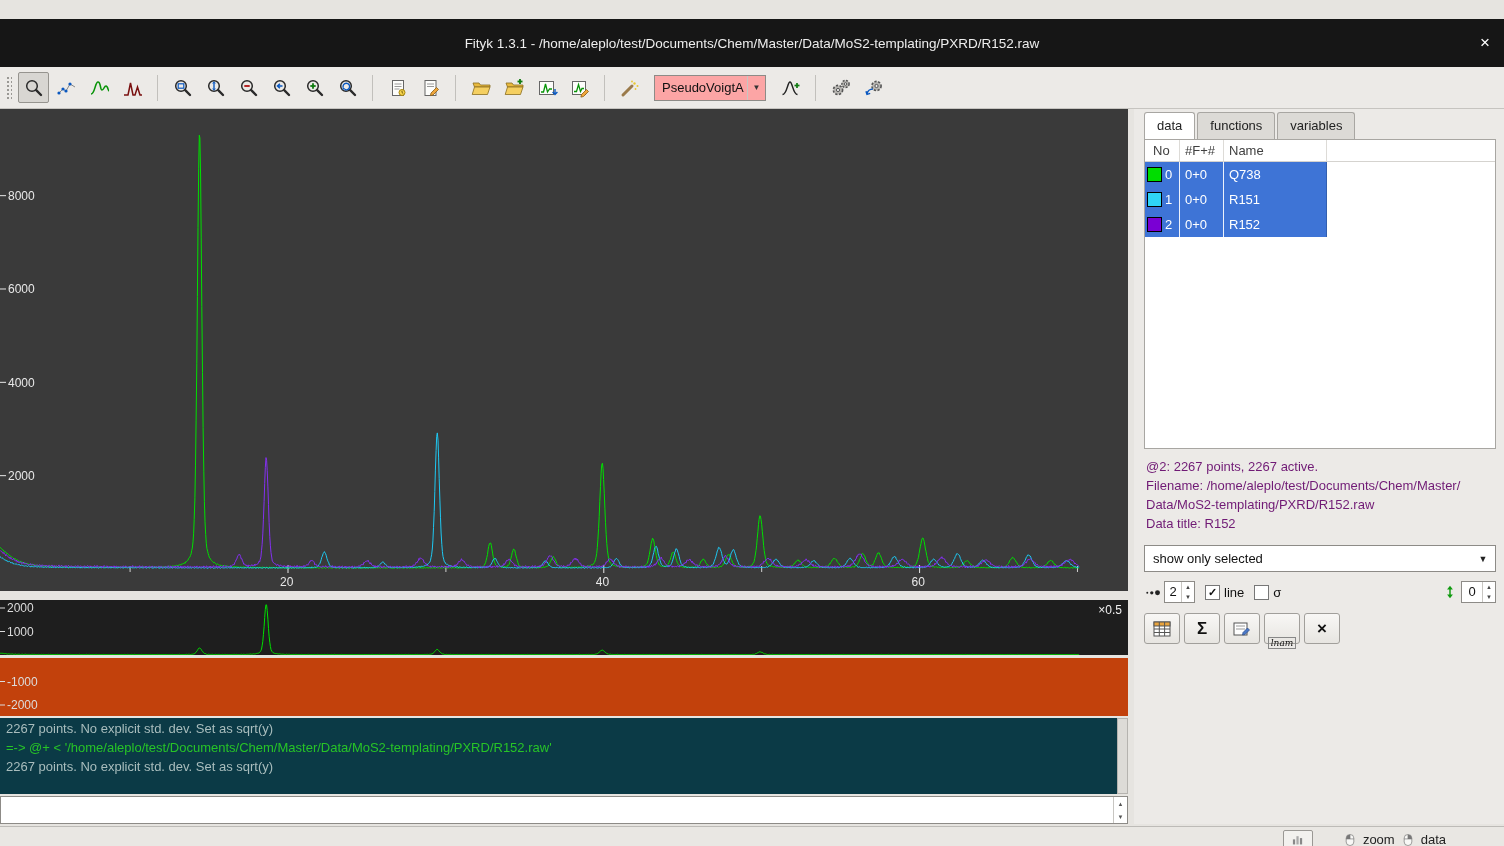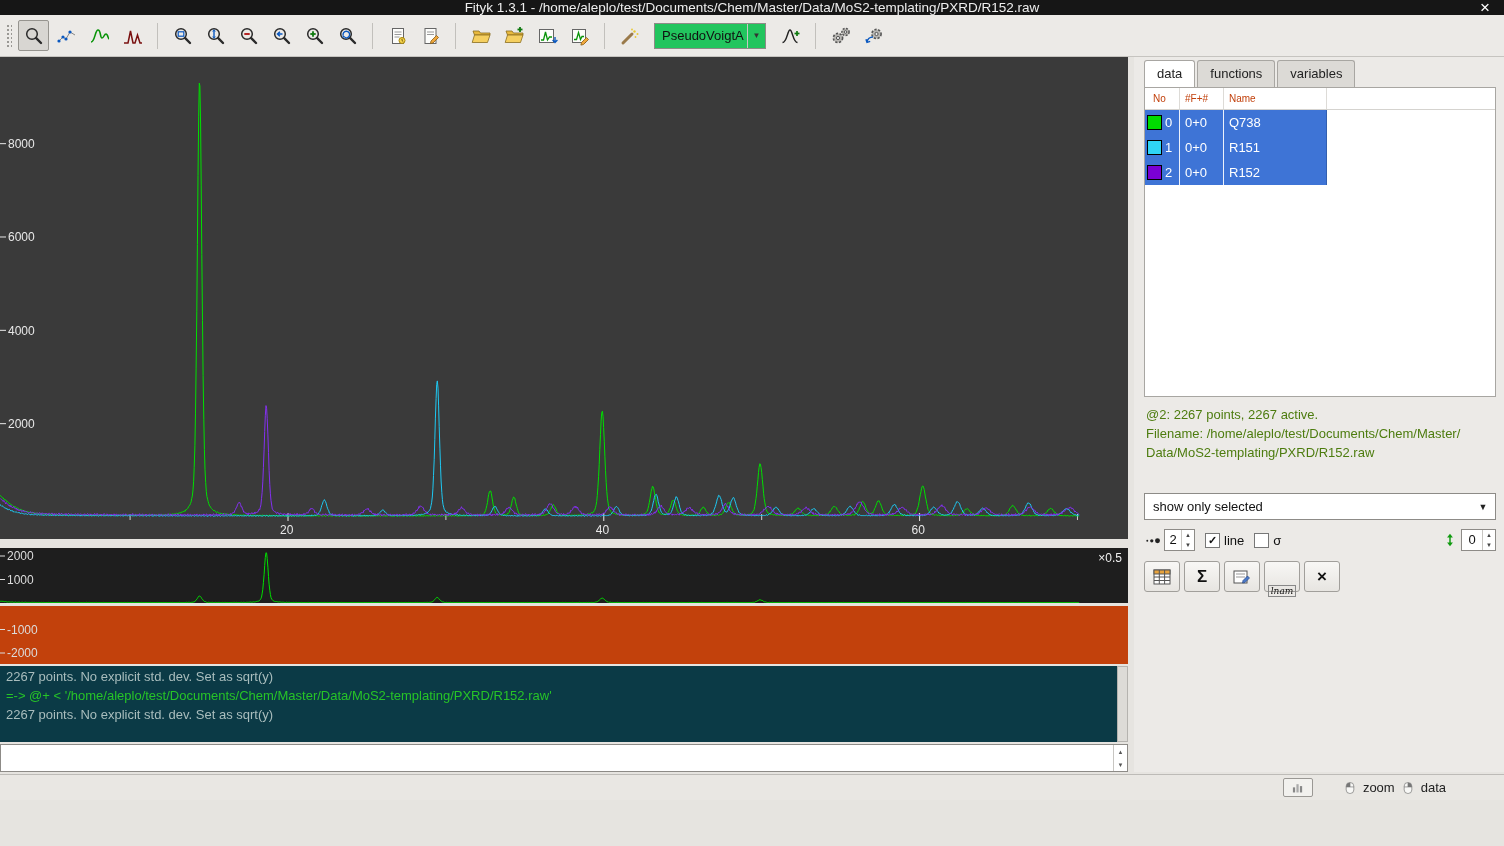--- a/index.html
+++ b/index.html
@@ -1,39 +1,39 @@
 <!DOCTYPE html>
 <html><head>
 <meta charset="utf-8">
 <style>
   * { margin:0; padding:0; box-sizing:border-box; font-family:"Liberation Sans", sans-serif; }
   html,body { width:1504px; height:846px; overflow:hidden; background:#e6e4e0; }
   .app { width:1504px; height:846px; }
 
   
-  .titlebar { height:15px; background:#161616; color:#eee; display:flex; align-items:center;
-              justify-content:center; position:relative; font-size:13.5px; }
+  .titlebar { height:48px; background:#161616; color:#eee; display:flex; align-items:center;
+              justify-content:center; position:relative; font-size:13.5px;margin-top:19px; }
   .close-btn { position:absolute; right:14px; top:0; height:100%; display:flex; align-items:center;
                font-size:17px; color:#fff; cursor:default; }
 
   
   .menubar { height:28px; background:#eceae7; display:flex; align-items:center; padding-left:4px;
              font-size:13.5px; color:#141414; }
   .menu-item { padding:4px 10px; }
 
   
   .toolbar { height:42px; background:#eceae7; border-bottom:1px solid #c6c4c0; display:flex;
              align-items:center; padding-left:5px; gap:2px; }
   .tb-grip { width:6px; height:24px; margin:0 4px 0 1px;
              background-image:radial-gradient(#9a9894 1px, transparent 1.2px); background-size:4px 4px; }
   .tb-btn { width:31px; height:31px; display:flex; align-items:center; justify-content:center;
             border:1px solid transparent; border-radius:2px; }
   .tb-btn.pressed { background:#d8d6d2; border:1px solid #96948f; }
   .tb-sep { width:1px; height:26px; background:#c2c0bc; margin:0 7px; }
-  .tb-combo { width:112px; height:26px; background:#22c55e; border:1px solid #8d8b87; display:flex;
+  .tb-combo { width:112px; height:26px; background:#fca5a5; border:1px solid #8d8b87; display:flex;
               align-items:center; margin:0 7px; font-size:13px; color:#111; }
   .tb-combo .val { flex:1; padding-left:7px; }
   .tb-combo .arrow { width:18px; height:100%; border-left:1px solid #c8c6c2; display:flex;
                      align-items:center; justify-content:center; font-size:8px; color:#333; }
 
   
   .content { display:flex; }
   .left-col { width:1128px; }
   .main-plot { height:482px; background:#3a3a3a; }
   .sash { height:9px; }
@@ -53,32 +53,32 @@
   .input-spin { width:14px; border-left:1px solid #c8c6c2; display:flex; flex-direction:column; }
   .input-spin div { flex:1; display:flex; align-items:center; justify-content:center; font-size:6px; color:#555; }
 
   
   .sidebar { width:370px; margin-left:6px; height:715px; background:#eceae7; padding:3px 8px 0 10px; }
   .tabs { display:flex; height:27px; }
   .tab { padding:5px 12px 0 12px; font-size:13px; background:#dcdad6; border:1px solid #a8a6a2;
          border-bottom:none; border-radius:3px 3px 0 0; margin-right:2px; color:#222; height:27px; }
   .tab.active { background:#fff; }
   .list-panel { background:#fff; border:1px solid #a8a6a2; height:310px; }
-  .lp-header { display:flex; height:22px; border-bottom:1px solid #d5d3cf; font-size:10px; color:#c2410c;
+  .lp-header { display:flex; height:22px; border-bottom:1px solid #d5d3cf; font-size:13px; color:#404040;
                align-items:stretch; }
   .lp-header .cell { display:flex; align-items:center; border-right:1px solid #dddbd7; }
   .lp-row { display:flex; width:182px; height:25px; background:#3e74d6; color:#fff; font-size:13px; }
   .lp-row .cell { display:flex; align-items:center; border-right:1px solid rgba(255,255,255,.9); }
   .c1 { width:35px; padding-left:2px; }
   .c2 { width:44px; padding-left:5px; }
   .c3 { width:103px; padding-left:5px; }
   .lp-header .c1 { padding-left:8px; }
   .lp-row .c3 { border-right:1px solid rgba(0,0,0,.18); }
   .swatch { width:15px; height:15px; border:1px solid #000; margin-right:3px; flex:none; }
-  .info-panel { margin-top:6px; height:84px; padding:2px 2px; font-size:13px; line-height:19px; color:#4d7c0f; }
+  .info-panel { margin-top:6px; height:84px; padding:2px 2px; font-size:13px; line-height:19px; color:#701a75; }
   .show-select { margin-top:6px; height:27px; background:#fff; border:1px solid #8d8b87; display:flex;
                  align-items:center; font-size:13px; color:#111; }
   .show-select .val { flex:1; padding-left:8px; }
   .show-select .arrow { width:24px; text-align:center; font-size:9px; color:#222; }
   .ctrl-row { margin-top:7px; height:26px; display:flex; align-items:center; font-size:13px; color:#111; }
   .mini-icon { width:18px; height:18px; display:inline-flex; align-items:center; justify-content:center; }
   .spin { display:flex; border:1px solid #8d8b87; background:#fff; height:22px; margin-left:2px; }
   .spin .v { width:16px; text-align:center; line-height:20px; }
   .spin .v2 { width:20px; }
   .spin .arr { width:13px; border-left:1px solid #c8c6c2; display:flex; flex-direction:column; }
@@ -419,20 +419,21 @@
               </span>
               <span class="cell c2">0+0</span>
               <span class="cell c3">R152</span>
             </div>
           </div>
       </div>
       <div class="info-panel" id="infoPanel">
           <div>@2: 2267 points, 2267 active.</div>
           <div>Filename: /home/aleplo/test/Documents/Chem/Master/</div>
           <div>Data/MoS2-templating/PXRD/R152.raw</div>
+          <div>Data title: R152</div>
         </div>
       <div class="show-select">
         <span class="val">show only selected</span>
         <span class="arrow">▼</span>
       </div>
       <div class="ctrl-row">
         <span class="mini-icon" id="psIcon">
             <svg width="18" height="18" viewBox="0 0 22 22">
               <circle cx="4" cy="12" r="1.2" fill="#222"></circle>
               <circle cx="9.5" cy="12" r="2" fill="#222"></circle>

